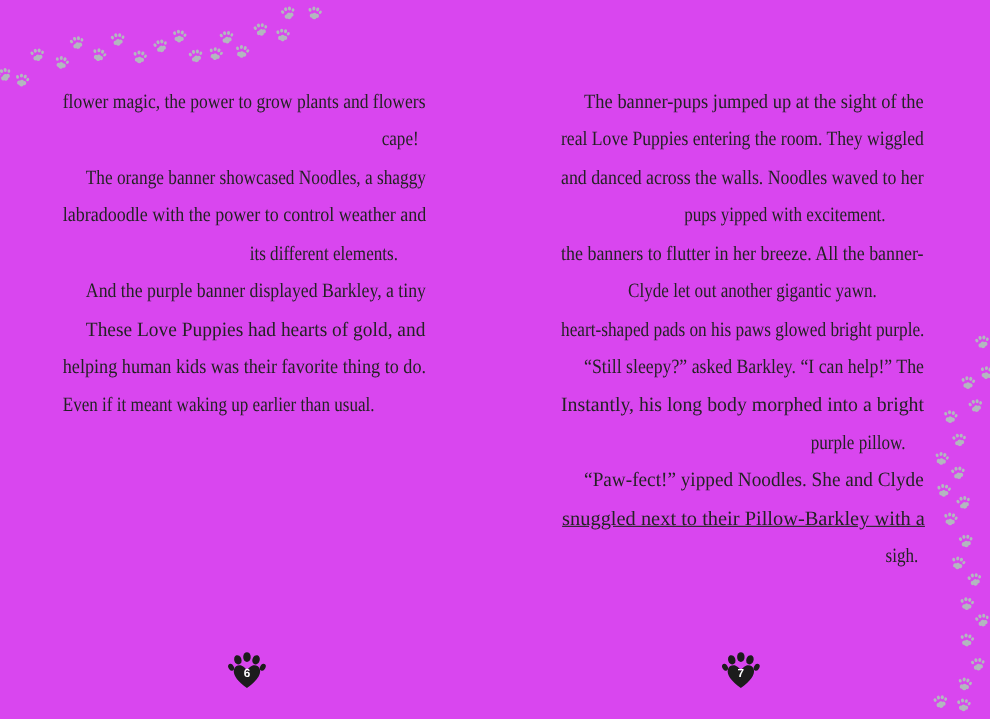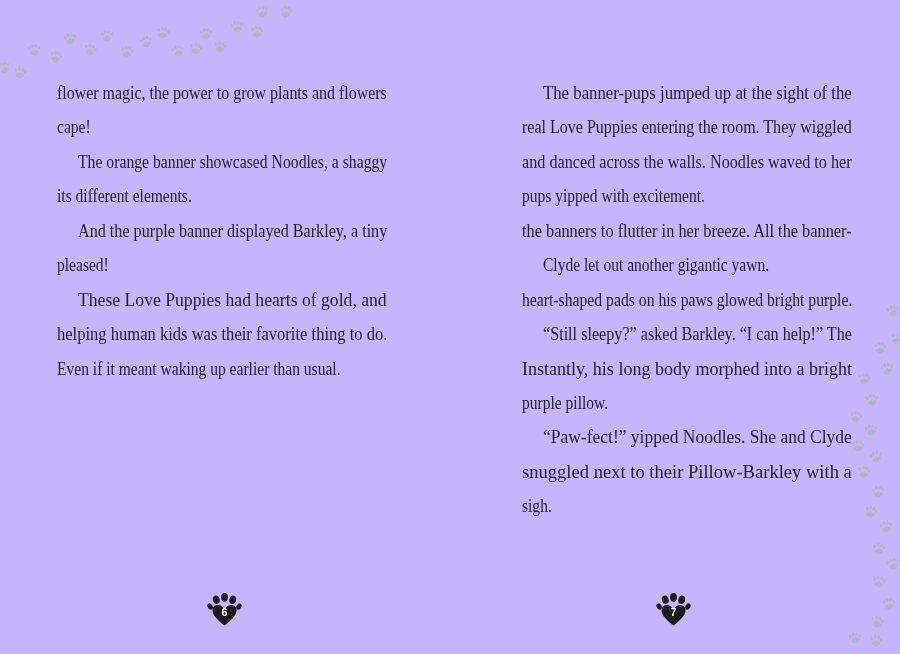--- a/index.html
+++ b/index.html
@@ -1,32 +1,33 @@
 <!DOCTYPE html>
 <html><head>
 <meta charset="utf-8">
 <style>
   html, body { margin: 0; padding: 0; background: #ffffff; }
   .spread {
     position: relative;
     width: 900px;
     height: 654px;
-    background: #c4b5fd;
+    background: #d946ef;
     overflow: hidden;
     font-family: "Liberation Serif", "DejaVu Serif", serif;
+    text-align: right;
   }
   .text-block {
     position: absolute;
     top: 76px;
     width: 330px;
     color: #232323;
     font-size: 18.5px;
   }
   .text-block.left-col  { left: 57px;  }
-  .text-block.right-col { left: 522px; }
+  .text-block.right-col { left: 510px; }
   .line {
     height: 34.45px;
     line-height: 34.45px;
     white-space: nowrap;
   }
   .line-inner {
     display: inline-block;
     transform-origin: 0 50%;
   }
   .paw {
@@ -602,41 +603,41 @@
       <circle cx="10.2" cy="11.8" r="2.4"></circle>
     </g>
   </svg>
 </div>
     </div>
 
   <div class="text-block left-col" id="left-text">
       <div class="line"><span class="line-inner" style="transform: scaleX(0.861619);">flower magic, the power to grow plants and flowers</span></div>
       <div class="line"><span class="line-inner" style="transform: scaleX(0.84);">cape!</span></div>
       <div class="line"><span class="line-inner" style="margin-left: 21px; transform: scaleX(0.848901);">The orange banner showcased Noodles, a shaggy</span></div>
+      <div class="line"><span class="line-inner" style="transform: scaleX(0.884718);">labradoodle with the power to control weather and</span></div>
       <div class="line"><span class="line-inner" style="transform: scaleX(0.84);">its different elements.</span></div>
       <div class="line"><span class="line-inner" style="margin-left: 21px; transform: scaleX(0.872881);">And the purple banner displayed Barkley, a tiny</span></div>
-      <div class="line"><span class="line-inner" style="transform: scaleX(0.84);">pleased!</span></div>
       <div class="line"><span class="line-inner" style="margin-left: 21px; transform: scaleX(0.953704);">These Love Puppies had hearts of gold, and</span></div>
       <div class="line"><span class="line-inner" style="transform: scaleX(0.894309);">helping human kids was their favorite thing to do.</span></div>
       <div class="line"><span class="line-inner" style="transform: scaleX(0.84);">Even if it meant waking up earlier than usual.</span></div>
     </div>
 
   <div class="text-block right-col" id="right-text">
       <div class="line"><span class="line-inner" style="margin-left: 21px; transform: scaleX(0.906158);">The banner-pups jumped up at the sight of the</span></div>
       <div class="line"><span class="line-inner" style="transform: scaleX(0.866142);">real Love Puppies entering the room. They wiggled</span></div>
       <div class="line"><span class="line-inner" style="transform: scaleX(0.875332);">and danced across the walls. Noodles waved to her</span></div>
       <div class="line"><span class="line-inner" style="transform: scaleX(0.84);">pups yipped with excitement.</span></div>
       <div class="line"><span class="line-inner" style="transform: scaleX(0.882353);">the banners to flutter in her breeze. All the banner-</span></div>
       <div class="line"><span class="line-inner" style="margin-left: 21px; transform: scaleX(0.84);">Clyde let out another gigantic yawn.</span></div>
       <div class="line"><span class="line-inner" style="transform: scaleX(0.848329);">heart-shaped pads on his paws glowed bright purple.</span></div>
       <div class="line"><span class="line-inner" style="margin-left: 21px; transform: scaleX(0.872881);">“Still sleepy?” asked Barkley. “I can help!” The</span></div>
       <div class="line"><span class="line-inner" style="transform: scaleX(0.973451);">Instantly, his long body morphed into a bright</span></div>
       <div class="line"><span class="line-inner" style="transform: scaleX(0.84);">purple pillow.</span></div>
       <div class="line"><span class="line-inner" style="margin-left: 21px; transform: scaleX(0.944954);">“Paw-fect!” yipped Noodles. She and Clyde</span></div>
-      <div class="line"><span class="line-inner" style="transform: scaleX(1.00304);">snuggled next to their Pillow-Barkley with a</span></div>
+      <div class="line"><span class="line-inner" style="transform: scaleX(1.00304); text-decoration: underline;">snuggled next to their Pillow-Barkley with a</span></div>
       <div class="line"><span class="line-inner" style="transform: scaleX(0.84);">sigh.</span></div>
     </div>
 
   <div class="footer-paw left-num">
     <svg viewBox="0 0 36 36" xmlns="http://www.w3.org/2000/svg">
       <g fill="#1c1c1c">
         <ellipse cx="9.5" cy="7.5" rx="3.4" ry="4.4" transform="rotate(-18 9.5 7.5)"></ellipse>
         <ellipse cx="18" cy="5" rx="3.5" ry="4.6"></ellipse>
         <ellipse cx="26.5" cy="7.5" rx="3.4" ry="4.4" transform="rotate(18 26.5 7.5)"></ellipse>
         <ellipse cx="3.2" cy="14.5" rx="2.5" ry="3.4" transform="rotate(-30 3.2 14.5)"></ellipse>

